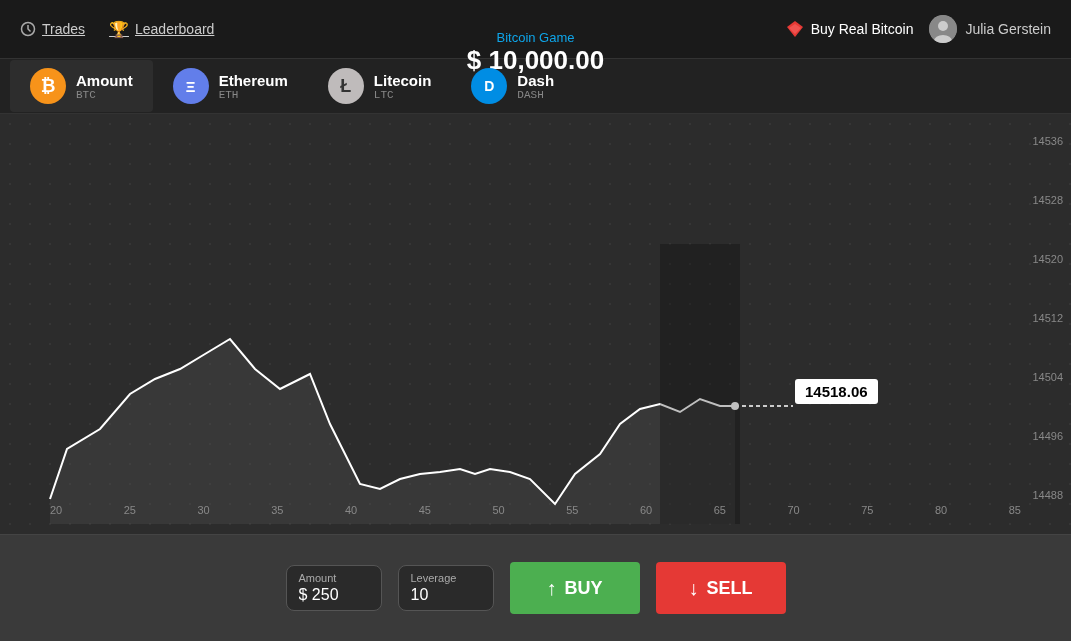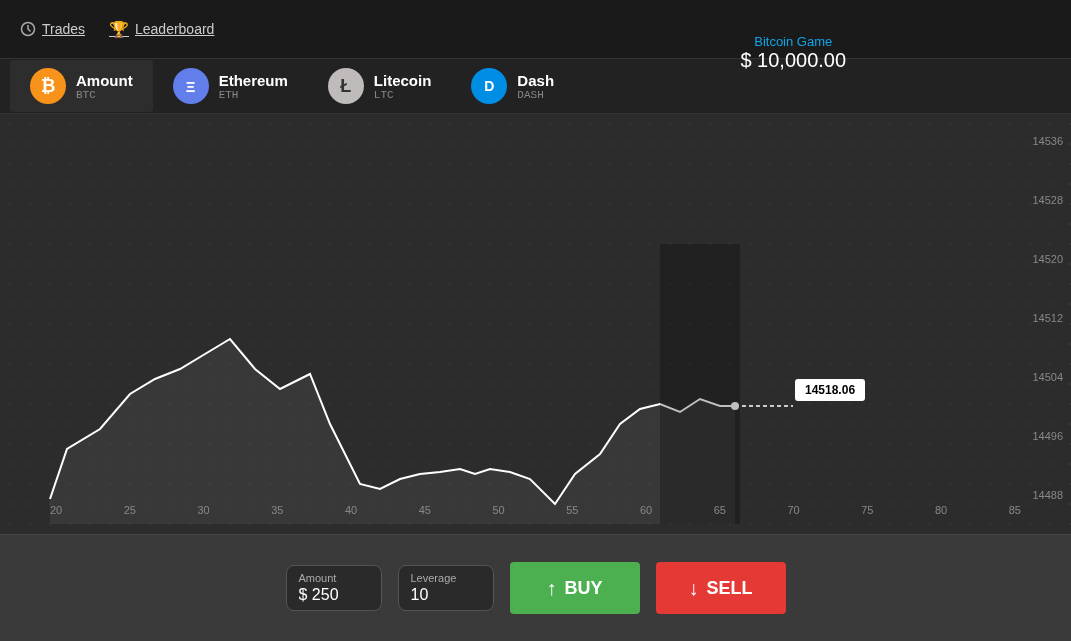--- a/index.html
+++ b/index.html
@@ -41,22 +41,22 @@
       flex-direction: column;
       align-items: center;
       flex: 1;
     }
     .header-game-label {
       font-size: 13px;
       color: #0ea5e9;
       margin-top: 48px;
     }
     .header-balance {
-      font-size: 20px;
-      font-weight: normal;
+      font-size: 26px;
+      font-weight: bold;
       color: #fff;
     }
     .header-right {
       display: flex;
       align-items: center;
       gap: 16px;
       flex: 1;
       justify-content: flex-end;
     }
     .buy-real-bitcoin-btn {
@@ -195,21 +195,21 @@
       color: #888;
     }
 
     
     .price-tooltip {
       position: absolute;
       background: #fff;
       color: #000;
       padding: 4px 10px;
       border-radius: 3px;
-      font-size: 12px;
+      font-size: 15px;
       font-weight: bold;
       top: 265px;
       left: 795px;
     }
 
     
     .bottom-panel {
       background: #3a3a3a;
       height: 107px;
       display: flex;
@@ -294,20 +294,39 @@
       <span>Trades</span>
     </div>
     <div class="header-nav-item">
       <span class="trophy-icon">🏆</span>
       <span>Leaderboard</span>
     </div>
   </div>
   <div class="header-center">
     <span class="header-game-label">Bitcoin Game</span>
     <span class="header-balance">$ 10,000.00</span>
+  </div>
+  <div class="header-right">
+    <button class="buy-real-bitcoin-btn">
+      <svg class="diamond-icon" viewBox="0 0 20 20">
+        <polygon points="10,2 18,8 10,18 2,8" fill="#e53935"></polygon>
+        <polygon points="10,5 16,9 10,15 4,9" fill="#ef5350"></polygon>
+      </svg>
+      <span>Buy Real Bitcoin</span>
+    </button>
+    <div class="user-info">
+      <div class="user-avatar">
+        <svg viewBox="0 0 28 28" width="28" height="28">
+          <circle cx="14" cy="14" r="14" fill="#888"></circle>
+          <circle cx="14" cy="11" r="5" fill="#ccc"></circle>
+          <ellipse cx="14" cy="26" rx="9" ry="6" fill="#ccc"></ellipse>
+        </svg>
+      </div>
+      <span>Julia Gerstein</span>
+    </div>
   </div>
 </div>
 
 <div class="crypto-tabs">
   <div class="crypto-tab active">
     <div class="crypto-tab-icon btc-icon">₿</div>
     <div class="crypto-tab-text">
       <div class="name">Amount</div>
       <div class="symbol">BTC</div>
     </div>

